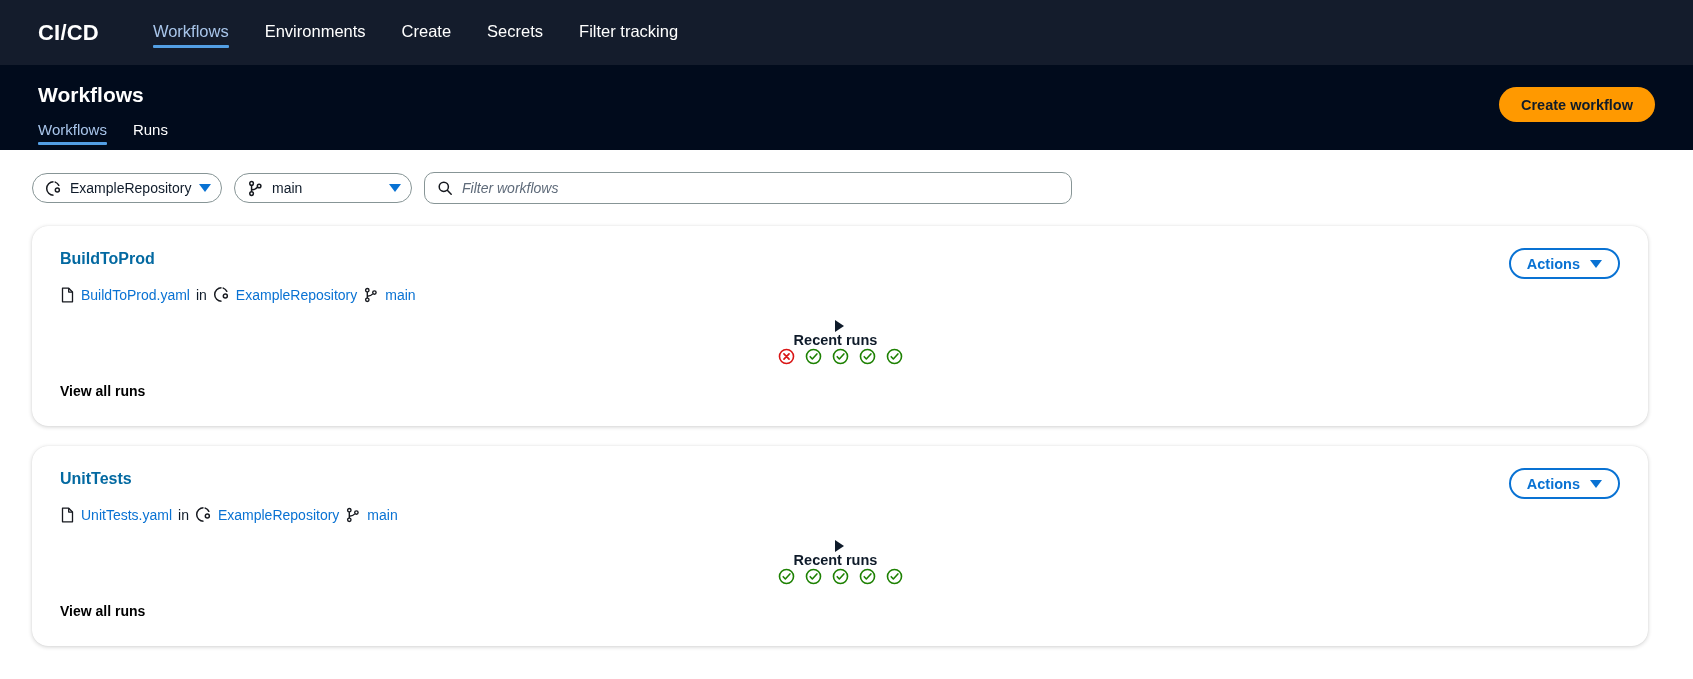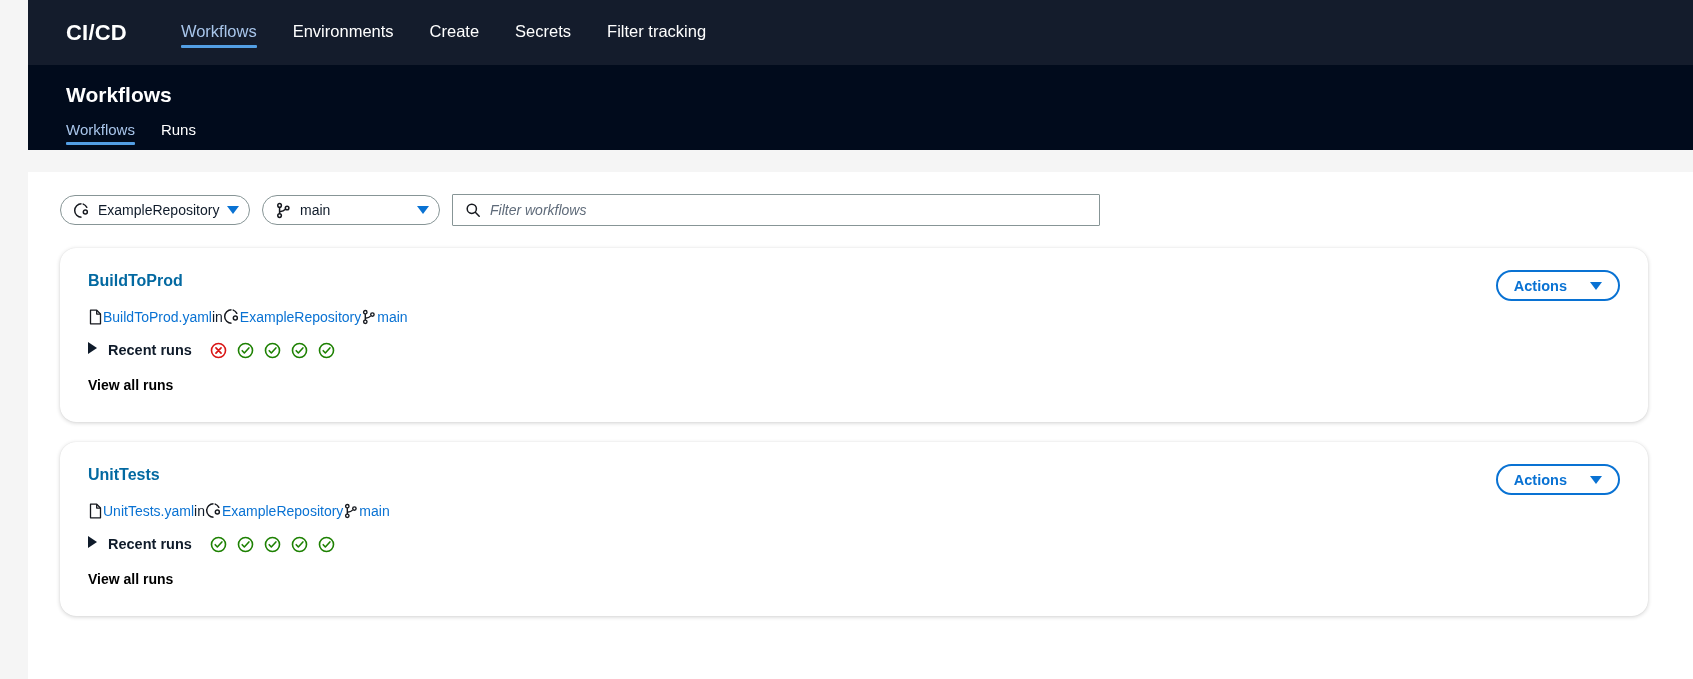--- a/index.html
+++ b/index.html
@@ -12,21 +12,20 @@
     background: #ffffff;
   }
 
   .app {
     width: 1693px;
     height: 679px;
     position: relative;
     background: #f5f5f5;
     display: flex;
     flex-direction: column;
-    padding-left: 28px;
   }
 
   
   .topnav {
     height: 65px;
     background: #141c2c;
     display: flex;
     align-items: center;
     padding: 0 0 0 38px;
     flex: 0 0 auto;
@@ -120,21 +119,20 @@
     cursor: pointer;
     white-space: nowrap;
   }
 
   
   .content {
     flex: 1 1 auto;
     background: #ffffff;
     overflow: hidden;
     position: relative;
-    margin-top: 22px;
   }
   .content-inner {
     position: absolute;
     left: 0; top: 0; right: 13px; bottom: 0;
     background: #ffffff;
     padding: 22px 32px 0 32px;
   }
 
   
   .filterbar {
@@ -165,21 +163,21 @@
     border-left: 6px solid transparent;
     border-right: 6px solid transparent;
     border-top: 8px solid #0972d3;
     flex: 0 0 auto;
   }
   .searchbox {
     flex: 0 0 auto;
     width: 648px;
     height: 32px;
     border: 1px solid #879596;
-    border-radius: 1px;
+    border-radius: 10px;
     background: #ffffff;
     display: flex;
     align-items: center;
     gap: 9px;
     padding: 0 12px;
   }
   .search-ph {
     font-size: 14px;
     font-style: italic;
     color: #5f6b7a;
@@ -199,35 +197,36 @@
     color: #0369a1;
     font-size: 16px;
     font-weight: bold;
     margin-bottom: 18px;
     cursor: pointer;
     display: inline-block;
   }
   .card-meta {
     display: flex;
     align-items: center;
-    gap: 0;
+    gap: 6px;
     font-size: 14px;
     color: #0f1b2a;
     margin-bottom: 17px;
     flex-wrap: nowrap;
   }
   .card-meta a {
     color: #0972d3;
     text-decoration: none;
     cursor: pointer;
   }
   .runs-row {
     display: flex;
-    gap: 9px;
+    align-items: center;
     margin-bottom: 17px;
+    flex-direction: column;
   }
   .disclosure {
     width: 0; height: 0;
     border-top: 6px solid transparent;
     border-bottom: 6px solid transparent;
     border-left: 9px solid #0f1b2a;
     cursor: pointer;
     margin-right: 2px;
   }
   .runs-label {
@@ -252,21 +251,21 @@
     height: 31px;
     border: 2px solid #0972d3;
     border-radius: 17px;
     background: #ffffff;
     color: #0972d3;
     font-size: 14.5px;
     font-weight: bold;
     font-family: "Liberation Sans", sans-serif;
     display: flex;
     align-items: center;
-    gap: 23px;
+    gap: 10px;
     padding: 0 16px;
     cursor: pointer;
     white-space: nowrap;
   }
   .actions-btn .caret { border-top-color: #0972d3; }
 
   .icon { display: inline-flex; align-items: center; justify-content: center; flex: 0 0 auto; }
 </style>
 </head>
 <body>
@@ -283,20 +282,21 @@
         <div class="topnav-item">Filter tracking</div>
       </div>
   </div>
 
   <div class="pagehead">
     <div class="pagehead-title">Workflows</div>
     <div class="pagehead-tabs" id="pagehead-tabs">
         <div class="pagehead-tab active">Workflows</div>
         <div class="pagehead-tab">Runs</div>
       </div>
+    <button class="create-btn">Create workflow</button>
   </div>
 
   <div class="content">
     <div class="content-inner">
 
       <div class="filterbar">
 
         <div class="select-pill repo">
           <span class="icon">
             <svg width="17" height="17" viewBox="0 0 16 16">

